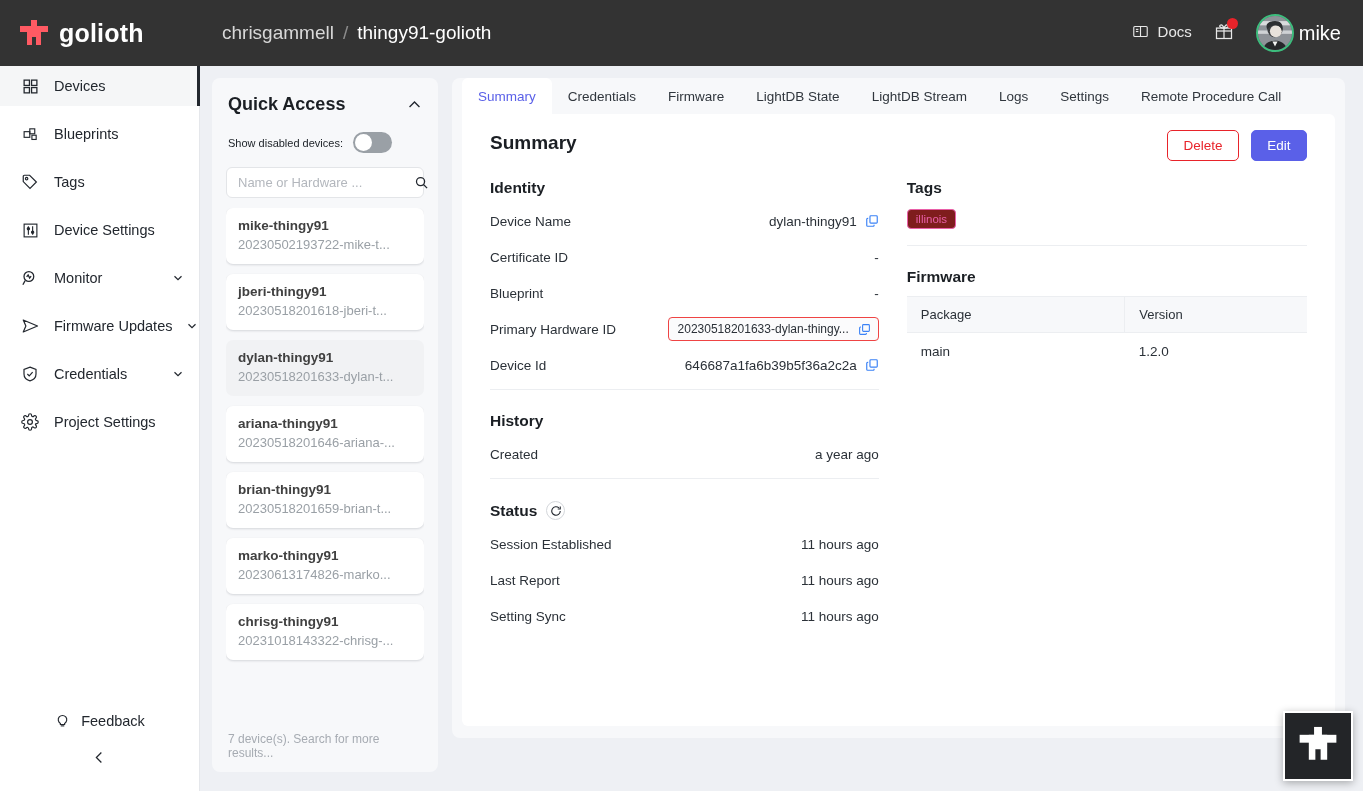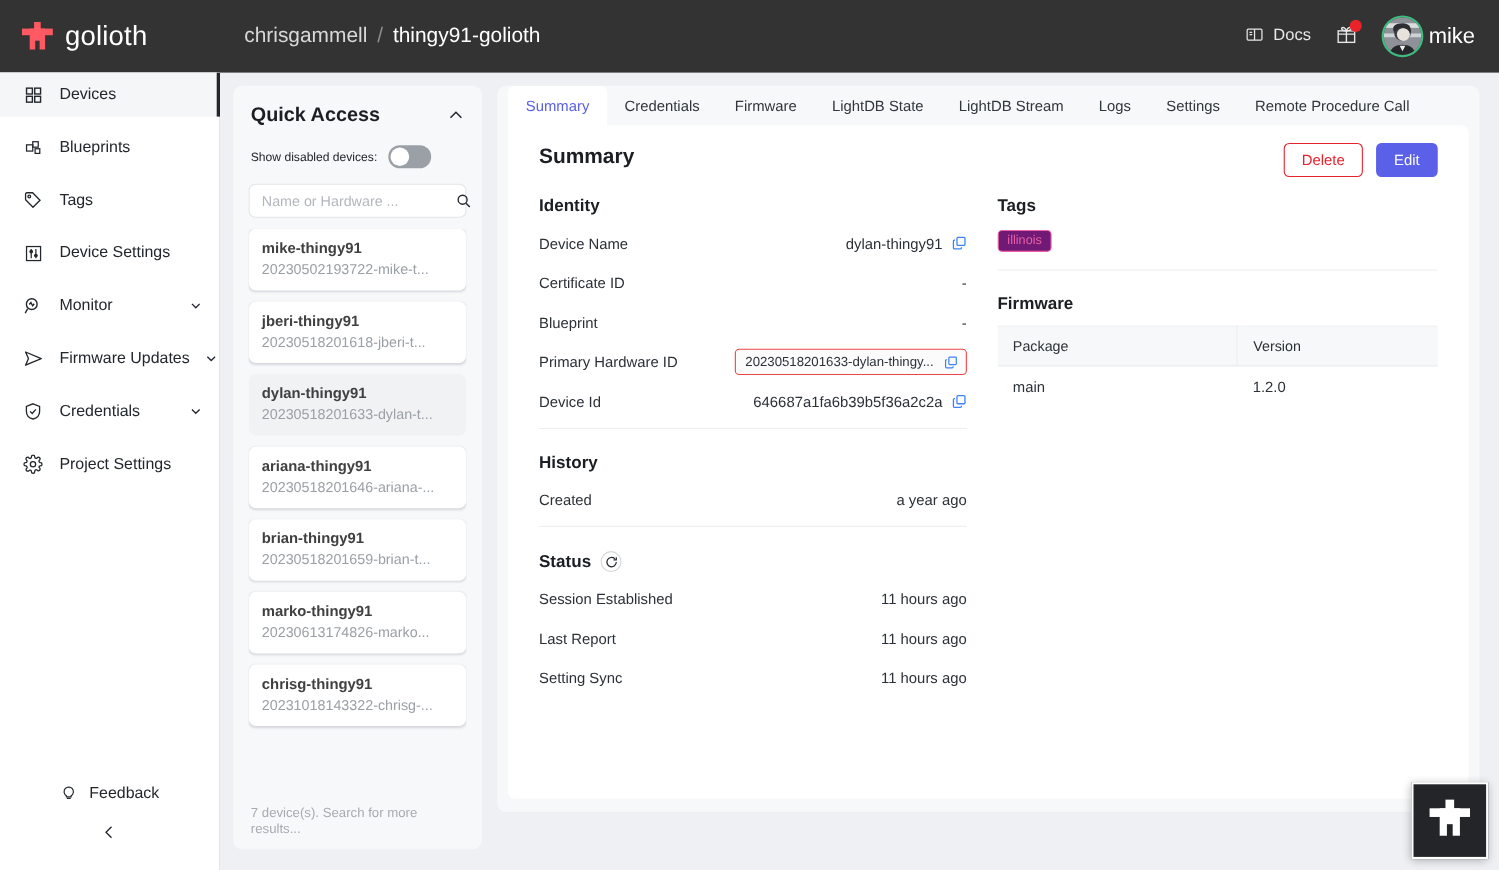--- a/index.html
+++ b/index.html
@@ -12,21 +12,21 @@
   }
   #app { position: relative; width: 1363px; height: 791px; }
 
   
   .topbar {
     position: absolute; top: 0; left: 0; width: 1363px; height: 66px;
     background: #333333; display: flex; align-items: center;
   }
   .brand { display: flex; align-items: center; gap: 9px; width: 200px; padding-left: 18px; }
   .brand-logo { width: 32px; height: 32px; display: block; }
-  .brand-text { color: #ffffff; font-size: 25px; letter-spacing: .2px; font-weight: 400; }
+  .brand-text { color: #ffffff; font-size: 25px; letter-spacing: .2px; font-weight: 700; }
   .breadcrumb { display: flex; align-items: center; gap: 9px; margin-left: 22px; font-size: 19px; }
   .crumb-org { color: #d8d8d8; }
   .crumb-sep { color: #8d8d8d; }
   .crumb-proj { color: #ffffff; }
   .topbar-right {
     margin-left: auto; display: flex; align-items: center; gap: 22px; padding-right: 22px;
   }
   .docs-link { display: flex; gap: 9px; color: #e8e8e8; font-size: 15px; }
   .gift-wrap { position: relative; display: flex; align-items: center; }
   .gift-dot {
@@ -165,21 +165,21 @@
     display: flex; align-items: center; gap: 9px;
     border: 1px solid #ef4444; border-radius: 4px; background: #fbfbfc;
     padding: 4px 7px 4px 9px; font-size: 12px; color: #2b3138;
   }
   .divider { height: 1px; background: #eceef1; margin-top: 6px; }
   .sect-gap { height: 22px; }
 
   .tag-row { margin-top: 12px; display: flex; gap: 8px; }
   .tag-chip {
     border: 1px solid #e95fa8; color: #e95fa8; font-size: 11.5px;
-    border-radius: 4px; padding: 3px 8px; background: #701a75; cursor: pointer;
+    border-radius: 4px; padding: 3px 8px; background: #7f1d1d; cursor: pointer;
   }
   .fw-table { margin-top: 10px; width: 100%; border-collapse: collapse; }
   .fw-table th {
     text-align: left; font-size: 13px; font-weight: normal; color: #2b3138;
     background: #f7f8fa; padding: 10px 14px; border-top: 1px solid #eceef1;
     border-bottom: 1px solid #eceef1;
   }
   .fw-table th:first-child { width: 218px; border-right: 1px solid #eceef1; }
   .fw-table td { font-size: 13.5px; color: #2b3138; padding: 11px 14px; }
 

